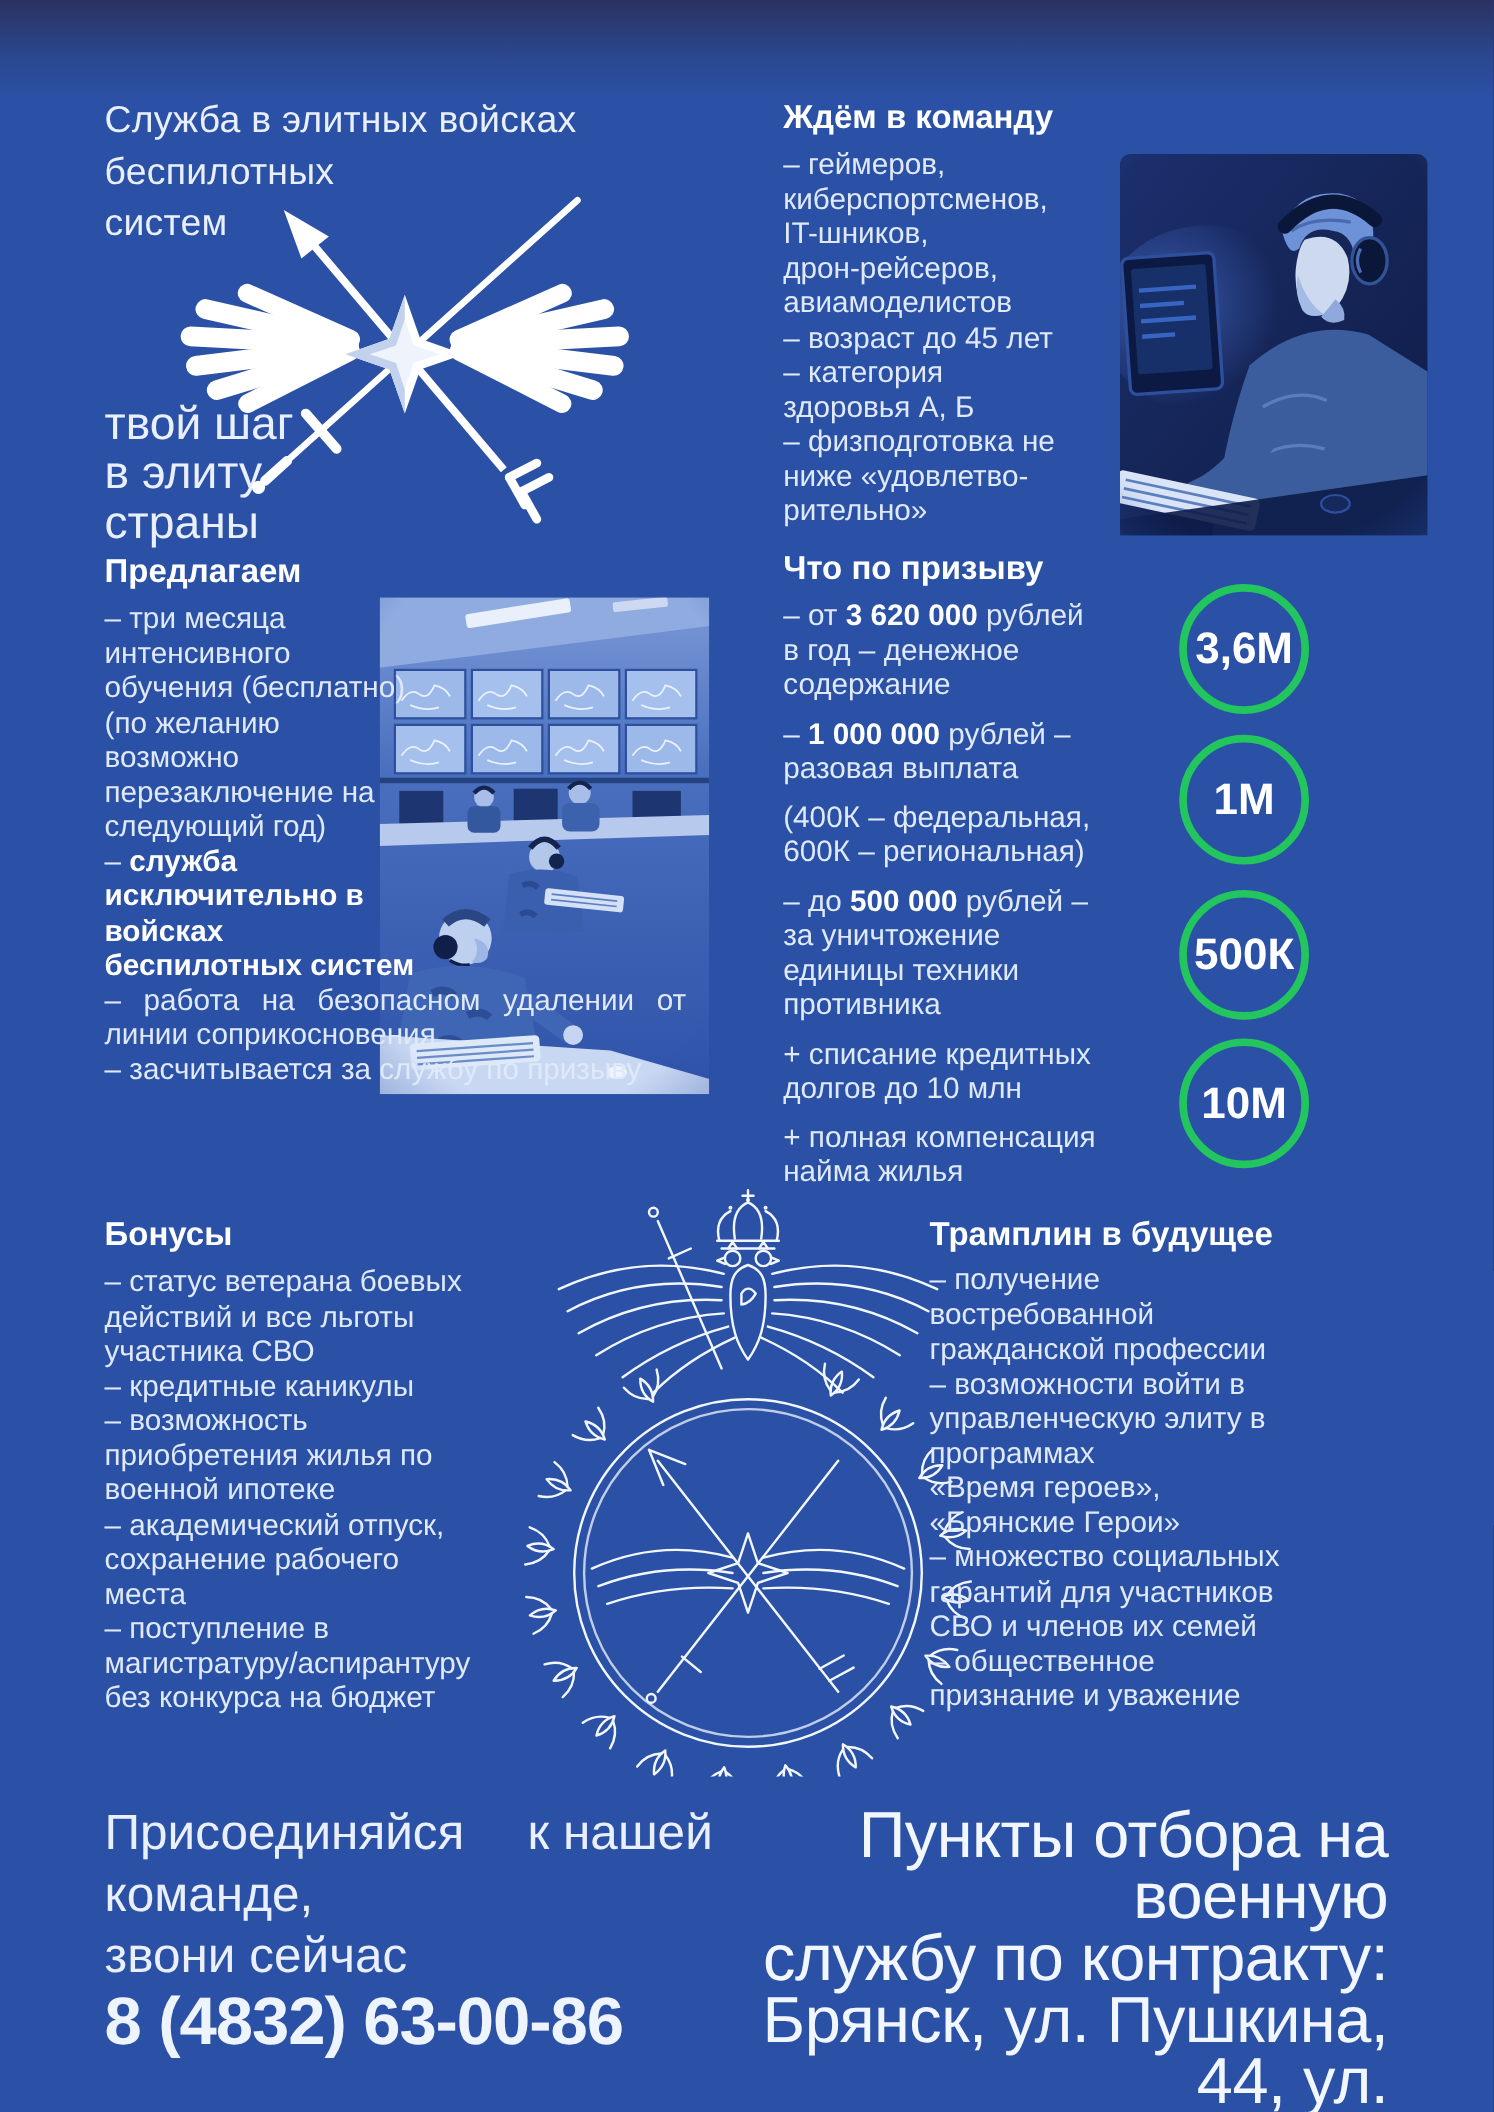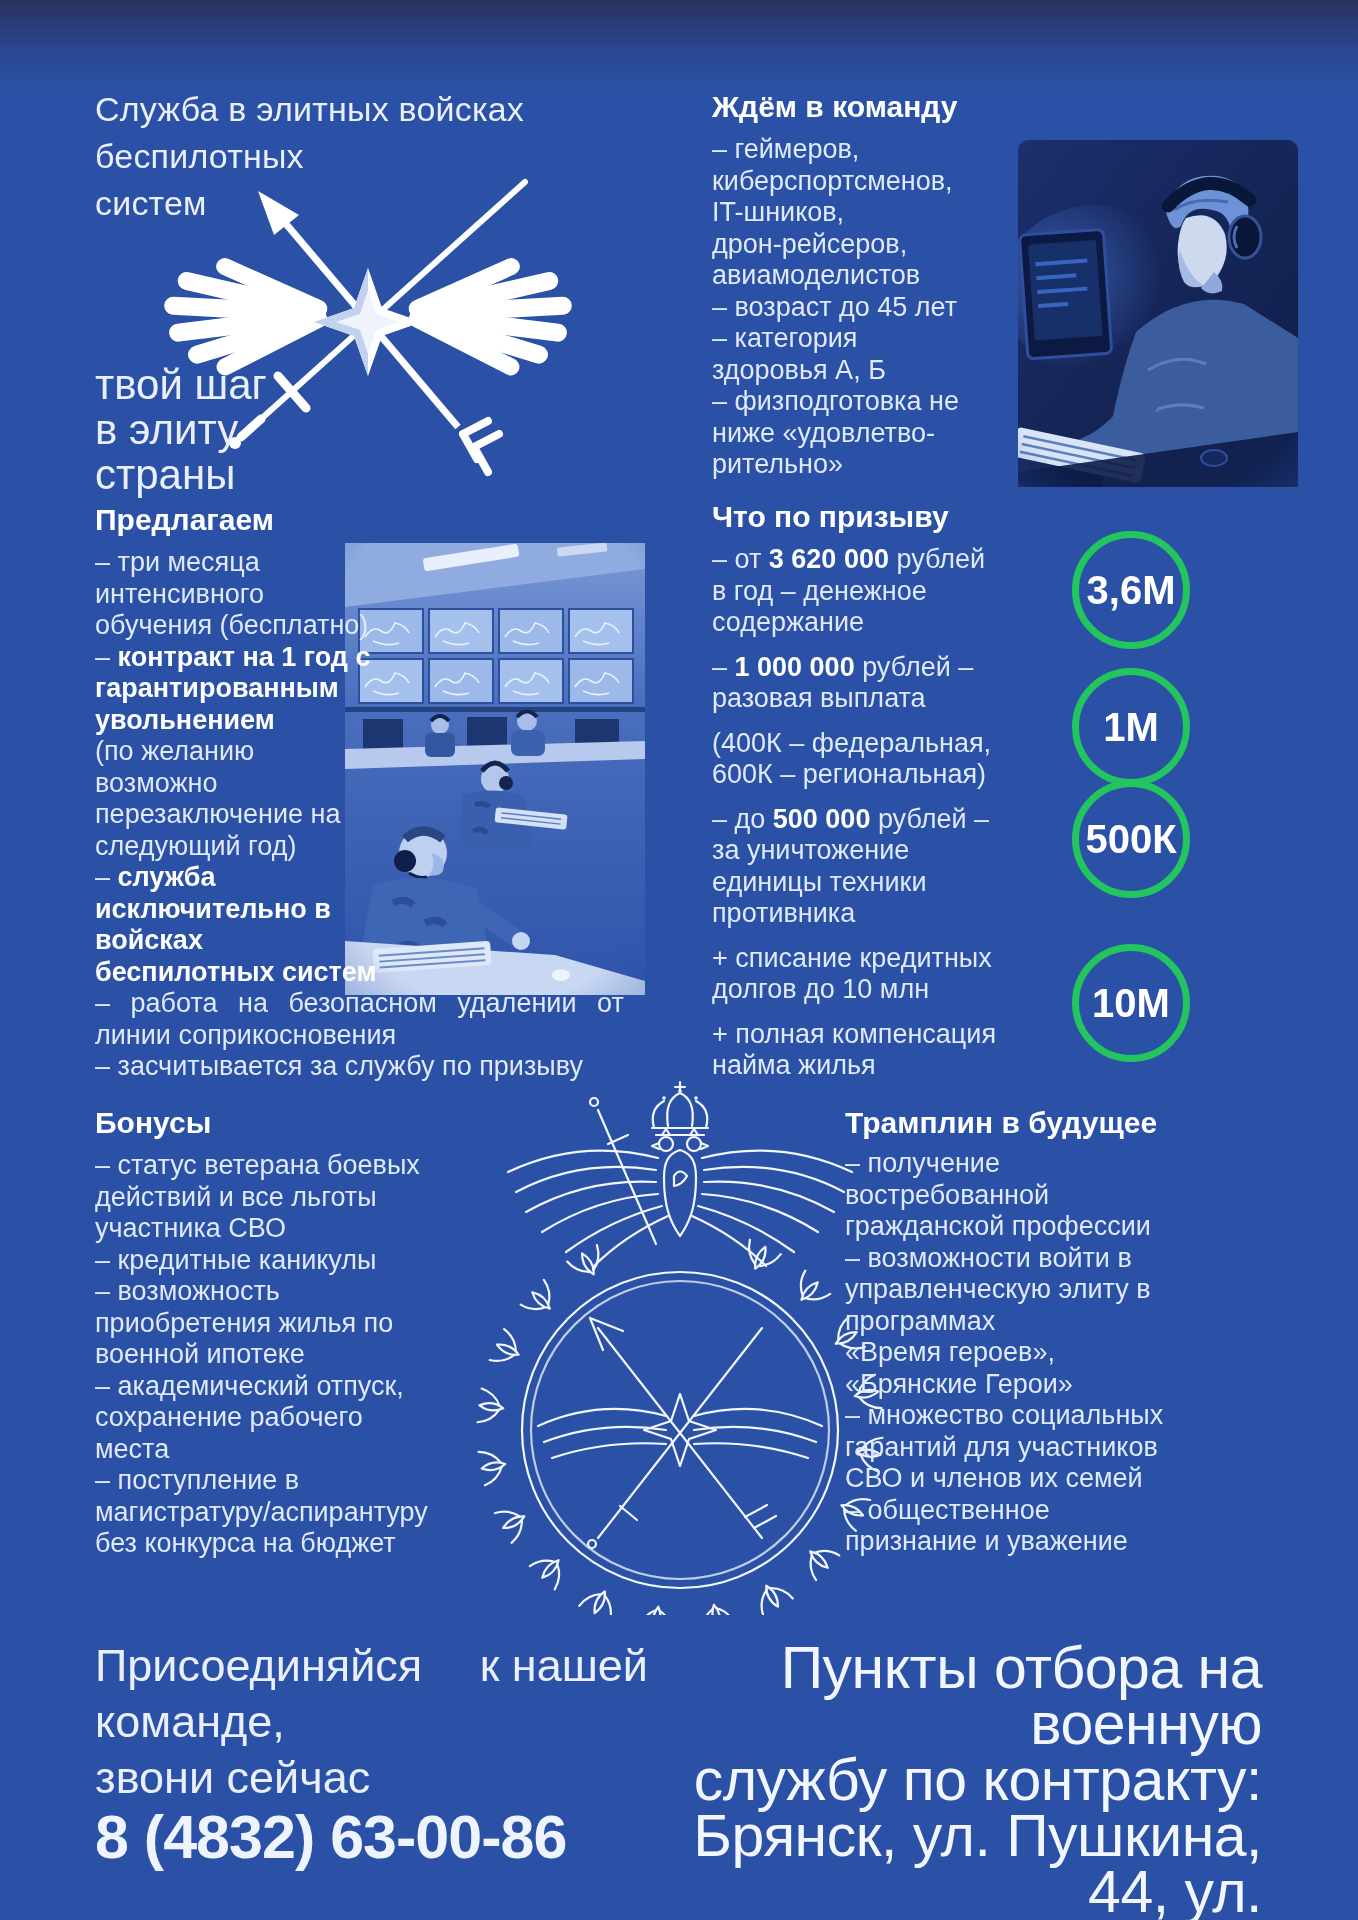--- a/index.html
+++ b/index.html
@@ -247,23 +247,20 @@
       </g>
     <ellipse cx="216" cy="432" rx="9" ry="6" fill="#eef3fd"></ellipse>
   </svg>
 
   <div class="abs offer">
     <h3 class="sec-h">Предлагаем</h3>
     <div class="flow">
         <p><span>– три месяца
 интенсивного
 обучения (бесплатно)</span></p>
-        <p><span>– </span><span class="b">контракт на 1 год с
-гарантированным
-увольнением</span></p>
         <p><span>(по желанию
 возможно
 перезаключение на
 следующий год)</span></p>
         <p><span>– </span><span class="b">служба
 исключительно в
 войсках
 беспилотных систем</span></p>
         <p style="word-spacing: 13px;"><span>– работа на безопасном удалении от</span></p>
         <p><span>линии соприкосновения</span></p>
@@ -412,15 +409,15 @@
     <div>звони сейчас</div>
     <div class="phone">8 (4832) 63-00-86</div>
   </div>
 
   <div class="abs points pre">Пункты отбора на военную
 службу по контракту:
 Брянск, ул. Пушкина, 44, ул.
 Дзержинского, 30</div>
 <div class="badge" style="top: 531px;">3,6М</div>
     <div class="badge" style="top: 668px;">1М</div>
-    <div class="badge" style="top: 780px;">500К</div>
+    <div class="badge" style="top: 809px;">500К</div>
     <div class="badge" style="top: 944px;">10М</div>
   </div>
 
 </body></html>

